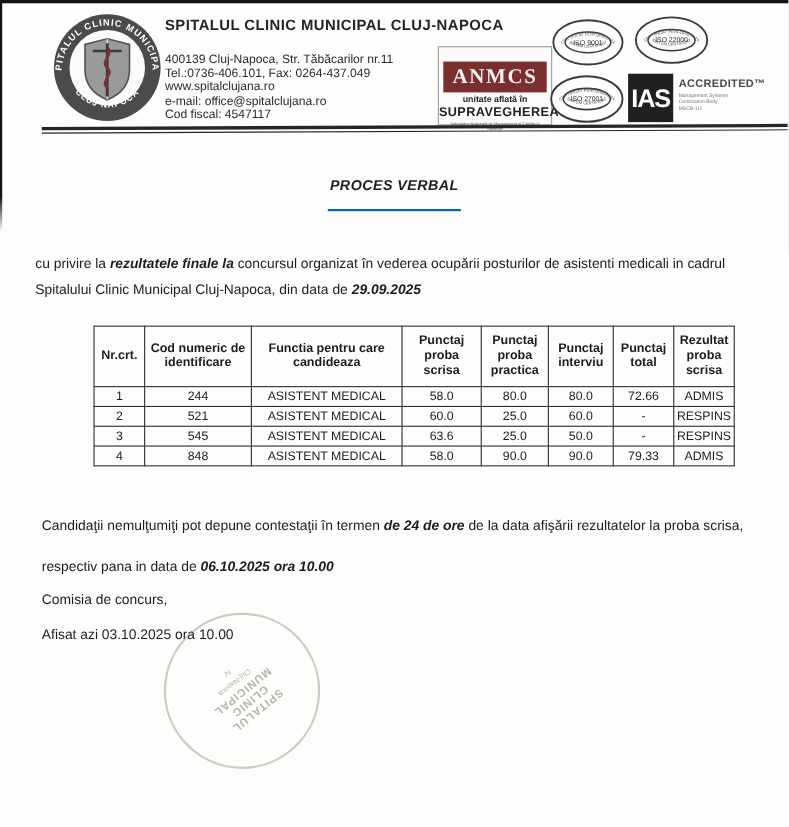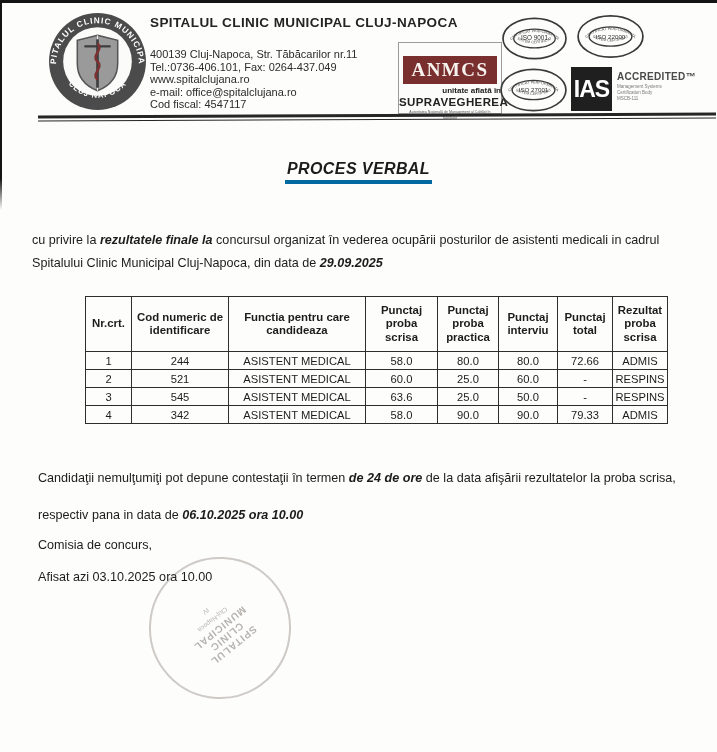--- a/index.html
+++ b/index.html
@@ -17,21 +17,21 @@
   .seal { position:absolute; left:47px; top:11px; width:101px; height:101px; }
   .hosp-name { position:absolute; left:150px; top:15px; font-size:13.5px; font-weight:bold;
                letter-spacing:.4px; color:#242424; }
   .contact { position:absolute; left:150px; top:48px; font-size:11px; line-height:12.6px; color:#2b2b2b; }
 
   .anmcs { position:absolute; left:398px; top:42px; width:104px; height:72px;
            border:1px solid #9c9c9c; background:#fcfcfb; text-align:center; box-sizing:border-box; }
   .anmcs-mark { margin:13px 4px 2px 4px; height:28px; background:#7a2f2f; color:#f6f2ee;
                 font-family:"Liberation Serif", serif; font-weight:bold; font-size:19px;
                 letter-spacing:1.5px; line-height:28px; }
-  .anmcs-l1 { font-size:8px;  font-weight:bold; line-height:10px; color:#222;text-align:right; }
+  .anmcs-l1 { font-size:8px;  font-weight:bold; line-height:10px; color:#222; }
   .anmcs-l2 { font-size:11.5px; font-weight:bold; letter-spacing:.4px; line-height:13px; color:#222; }
   .anmcs-fp { font-size:4px; color:#555; line-height:6px; transform:scale(.9); }
 
   .oval { position:absolute; }
   .oval-9001  { left:501px; top:15px; width:67px; height:47px; }
   .oval-22000 { left:576px; top:13px; width:69px; height:47px; }
   .oval-27001 { left:499px; top:66px; width:69px; height:48px; }
 
   .ias { position:absolute; left:571px; top:67px; width:130px; height:46px; }
   .ias-box { position:absolute; left:0; top:0; width:41px; height:44px; background:#1f1f1f;
@@ -40,22 +40,22 @@
   .ias-txt { position:absolute; left:46px; top:4px; }
   .ias-acc { font-size:10px; font-weight:bold; color:#4a4a4a; letter-spacing:.3px; }
   .ias-sub { font-size:4.5px; color:#7a7a7a; line-height:6px; margin-top:2px; }
 
   .hdr-rule { position:absolute; left:38px; top:114px; width:678px; transform:rotate(-.25deg); }
   .hdr-rule .r1 { border-top:3px solid #262626; }
   .hdr-rule .r2 { border-top:1.5px solid #262626; margin-top:2px; }
 
   
   .doc-title { position:absolute; left:0; top:160px; width:717px; text-align:center; }
-  .doc-title span { font-size:16px; font-weight:bold; font-style:italic; letter-spacing:.4px;
-                    border-bottom:4px solid #0369a1; padding:0 2px 3px 2px; }
+  .doc-title span { font-size:13px; font-weight:bold; font-style:italic; letter-spacing:.4px;
+                    border-bottom:2px solid #0369a1; padding:0 2px 14px 2px; }
   .intro { position:absolute; left:32px; top:216px; width:655px; 
            font-size:12.6px; line-height:23px; }
   .bi { font-weight:bold; font-style:italic; }
 
   table.results { position:absolute; left:85px; top:296px; border-collapse:collapse;
                   font-size:11.2px; table-layout:fixed; }
   table.results th, table.results td { border:1px solid #2d2d2d; text-align:center;
                   vertical-align:middle; padding:1px 2px; overflow:hidden; }
   table.results th { font-weight:bold; font-size:11.4px; line-height:13.5px; height:52px; }
   table.results td { height:15px; font-size:11.2px; }
@@ -219,21 +219,21 @@
         <td>545</td>
         <td>ASISTENT MEDICAL</td>
         <td>63.6</td>
         <td>25.0</td>
         <td>50.0</td>
         <td>-</td>
         <td>RESPINS</td>
       </tr>
       <tr>
         <td>4</td>
-        <td>342</td>
+        <td>848</td>
         <td>ASISTENT MEDICAL</td>
         <td>58.0</td>
         <td>90.0</td>
         <td>90.0</td>
         <td>79.33</td>
         <td>ADMIS</td>
       </tr>
     </tbody>
   </table>
 

